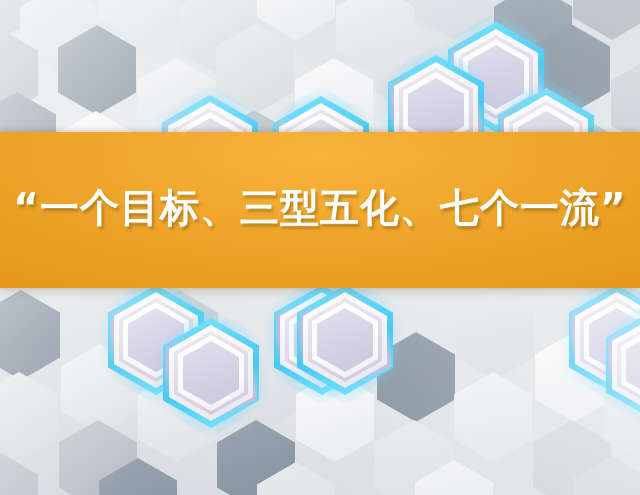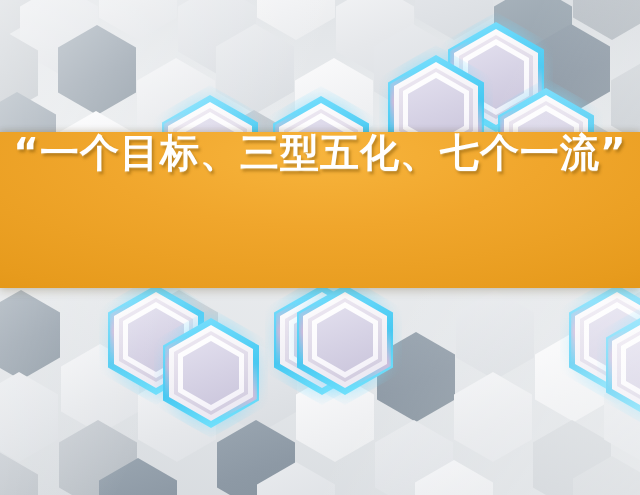--- a/index.html
+++ b/index.html
@@ -87,21 +87,21 @@
     left: 0;
     top: 132px;
     width: 640px;
     height: 156px;
     background:
       radial-gradient(135% 180% at 50% 14%, #f7b43c 0%, #f0a62c 26%, #e79b1d 55%, #dc8d0e 80%, #d0840a 100%);
     box-shadow: 0 3px 9px rgba(80,60,10,0.22), 0 -2px 6px rgba(80,60,10,0.14);
     display: flex;
     flex-direction: column;
     align-items: center;
-    justify-content: space-between;
+    justify-content: center;
   }
   .banner-title {
     color: #ffffff;
     font-size: 39px;
     font-weight: 700;
     letter-spacing: 1px;
     line-height: 1.08;
     white-space: nowrap;
     text-shadow: 2px 3px 3px rgba(120,80,5,0.45), 0 1px 0 rgba(255,255,255,0.25);
     margin: 0 0 4px 0;

